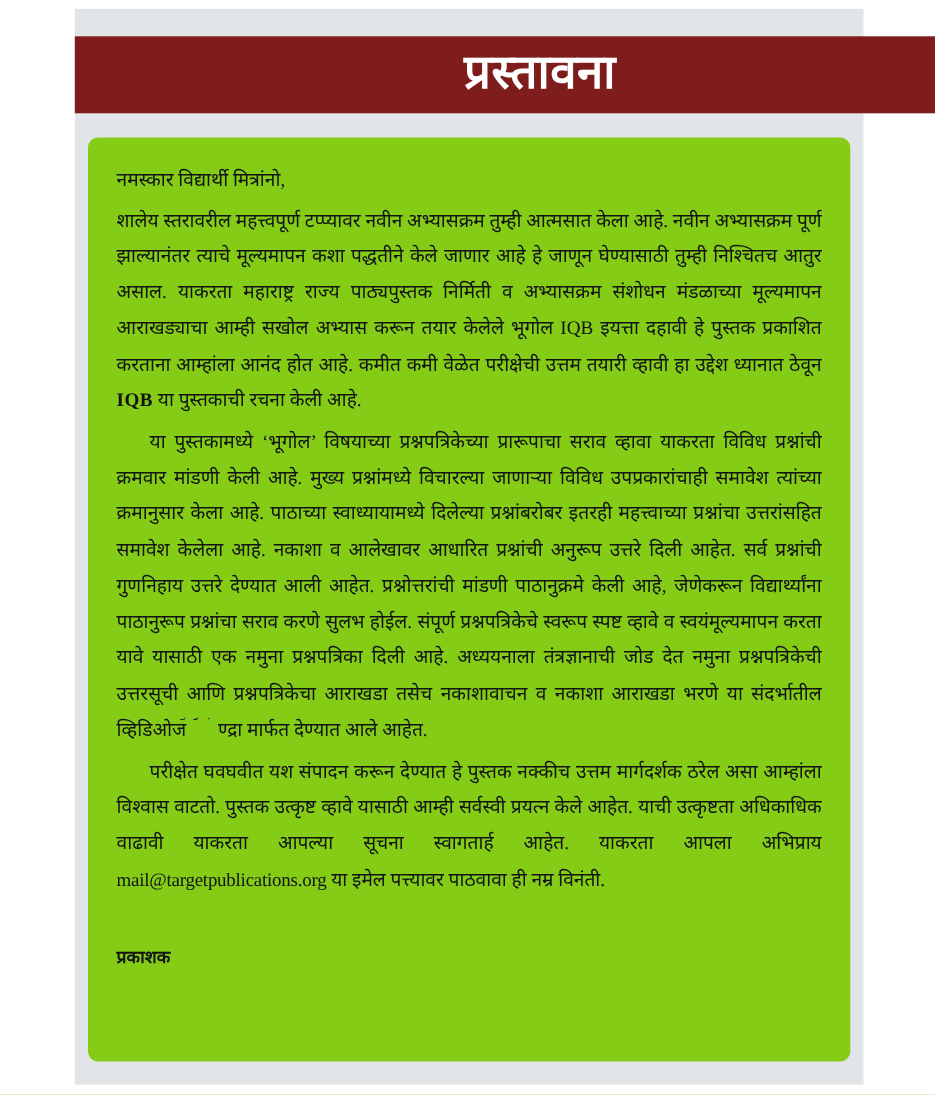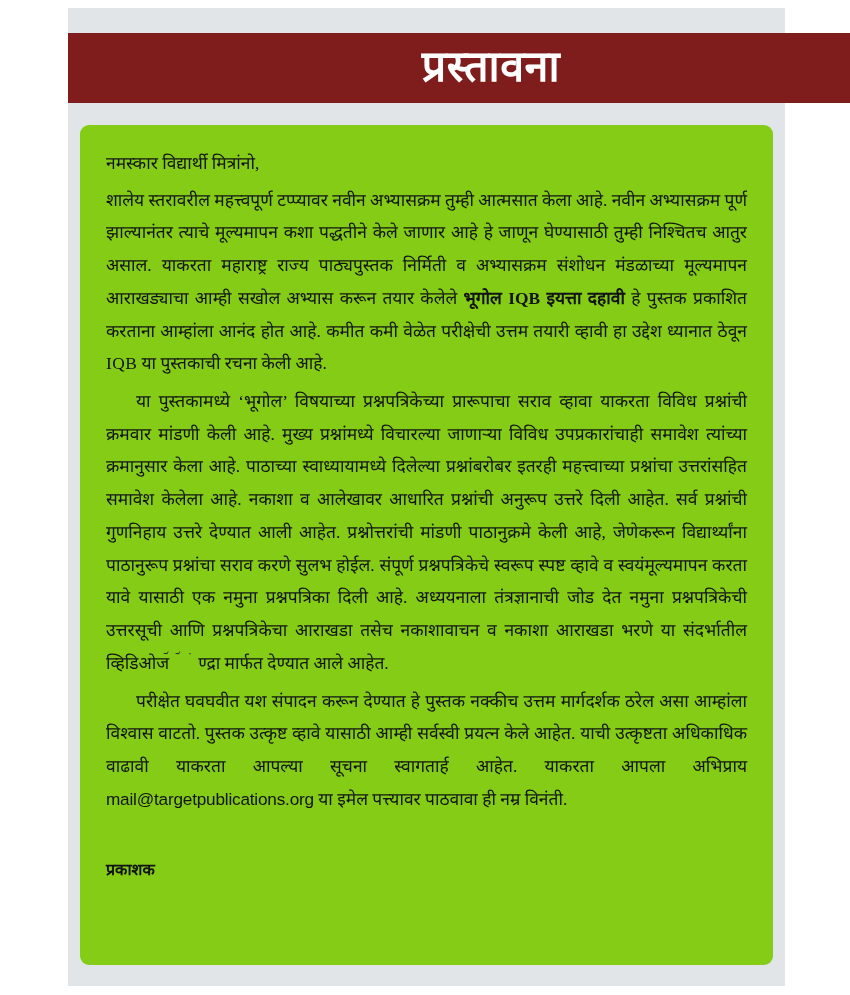--- a/index.html
+++ b/index.html
@@ -79,30 +79,30 @@
     margin: 0;
   }
   .para.indent {
     text-indent: 30px;
   }
   .para.spaced {
     margin-top: 5px;
   }
 
   b, .bold {
-    font-weight: 700;
+    font-weight: 400;
   }
   .latin-bold {
     font-family: "Liberation Serif", "DejaVu Serif", serif;
-    font-weight: 400;
+    font-weight: 700;
     letter-spacing: 0.4px;
   }
 
   .email {
-    font-family: Liberation Sans, sans-serif;
+    font-family: Liberation Serif, serif;
     font-size: 17.2px;
     letter-spacing: -0.2px;
     color: #111314;
   }
 
   
   .glyph-artifact {
     font-family: "DejaVu Sans", "Liberation Sans", sans-serif;
     font-size: 12px;
     vertical-align: super;

